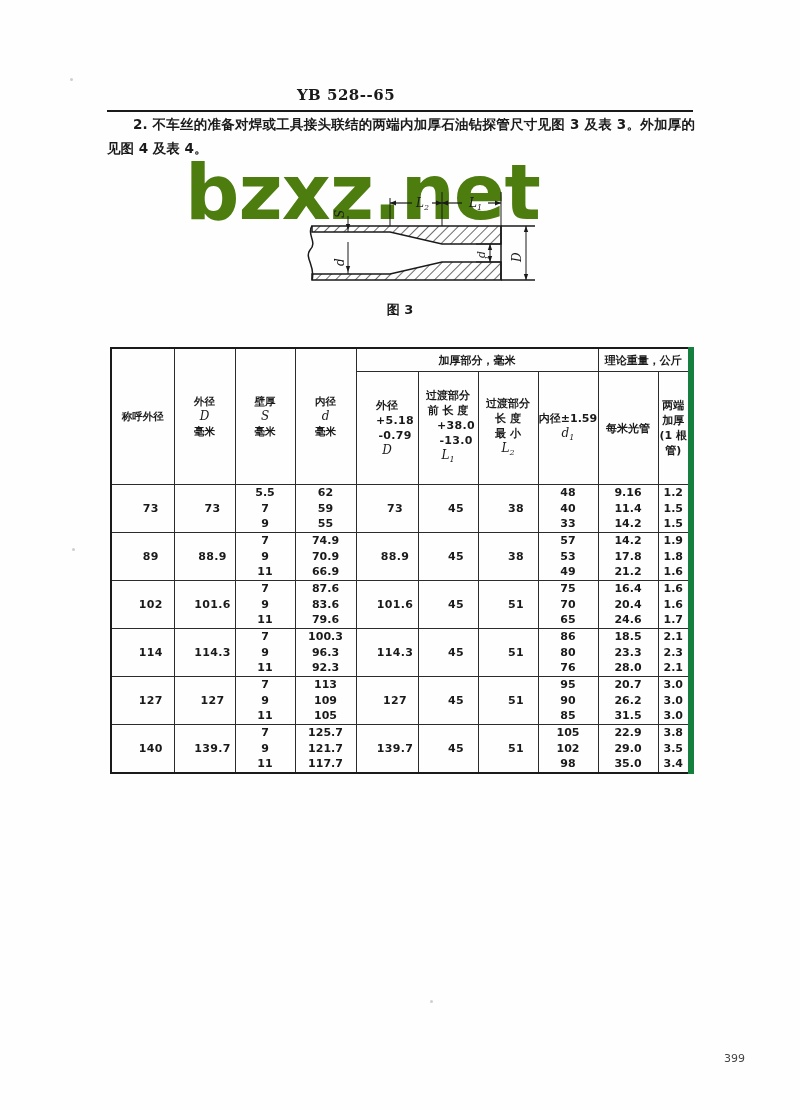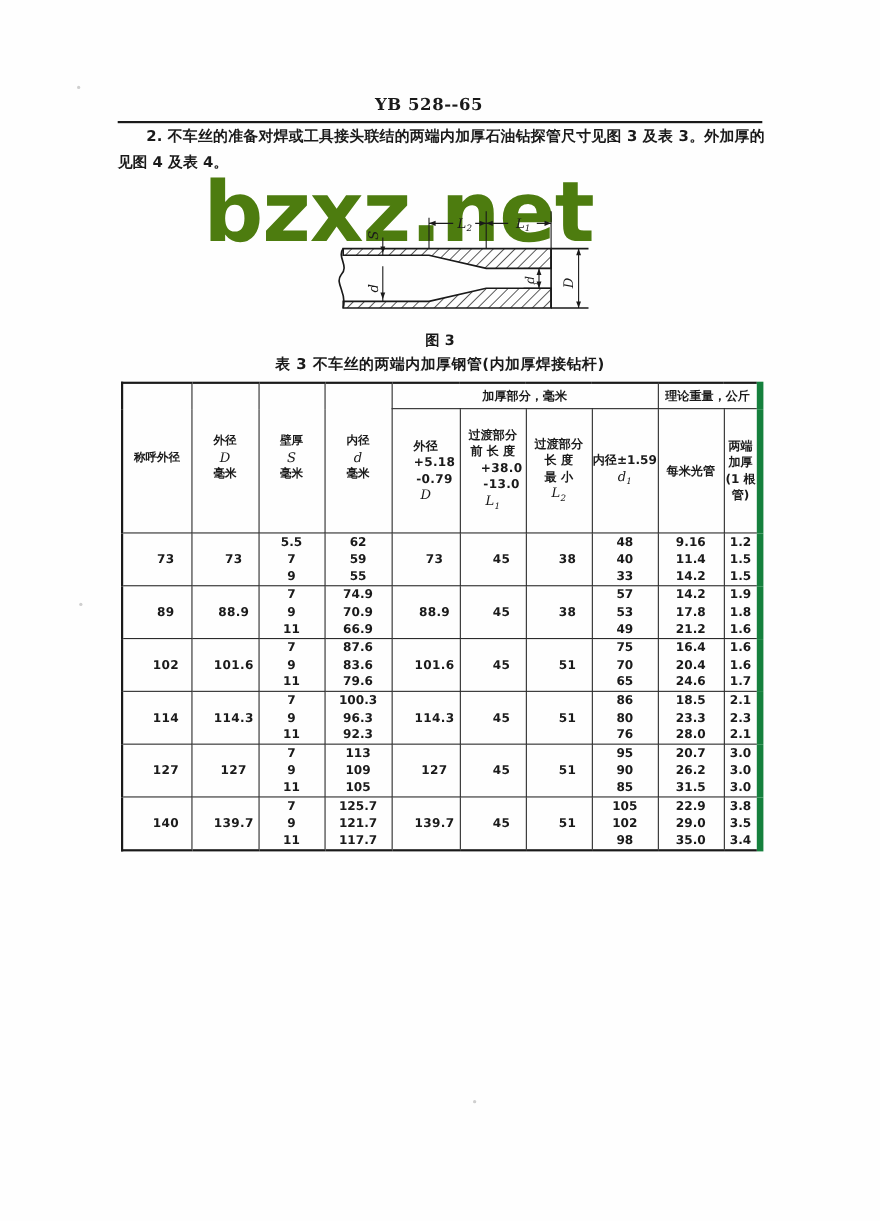--- a/index.html
+++ b/index.html
@@ -38,21 +38,20 @@
     position: absolute;
     top: 86px;
     left: 0;
     width: 692px;
     text-align: center;
     font-family: "DejaVu Serif", "Liberation Serif", serif;
     font-weight: bold;
     font-size: 15px;
     letter-spacing: 0.5px;
     z-index: 3;
-    margin-left: 44px;
   }
   .head-rule {
     position: absolute;
     top: 110px;
     left: 107px;
     width: 586px;
     height: 2px;
     background: #1a1a1a;
     z-index: 3;
   }
@@ -241,21 +240,20 @@
       <text x="190" y="74" font-family="DejaVu Serif, serif" font-style="italic" font-size="7" fill="#1a1a1a" transform="rotate(-90 190 74)">1</text>
 
       <line x1="226" y1="40" x2="226" y2="94" stroke="#1a1a1a" stroke-width="1"></line>
       <polygon points="226,40 223.8,46 228.2,46" fill="#1a1a1a"></polygon>
       <polygon points="226,94 223.8,88 228.2,88" fill="#1a1a1a"></polygon>
       <text x="221" y="76" font-family="DejaVu Serif, serif" font-style="italic" font-size="12" fill="#1a1a1a" transform="rotate(-90 221 76)">D</text>
     </svg>
   </div>
 
   <div class="fig-caption">图 3</div>
-  <div class="table-caption">表 3   不车丝的两端内加厚钢管(内加厚焊接钻杆)</div>
 
   <table class="tbl">
     <colgroup>
       <col style="width:63px">
         <col style="width:61px">
         <col style="width:60px">
         <col style="width:61px">
       <col style="width:62px">
         <col style="width:60px">
         <col style="width:60px">
@@ -508,13 +506,14 @@
           </td>
           <td class="thick-r outer-bottom">
             <span class="stack">3.8</span>
             <span class="stack">3.5</span>
             <span class="stack">3.4</span>
           </td>
         </tr>
       </tbody>
   </table>
 
+  <div class="page-num">399</div>
 </div>
 
 </body></html>

